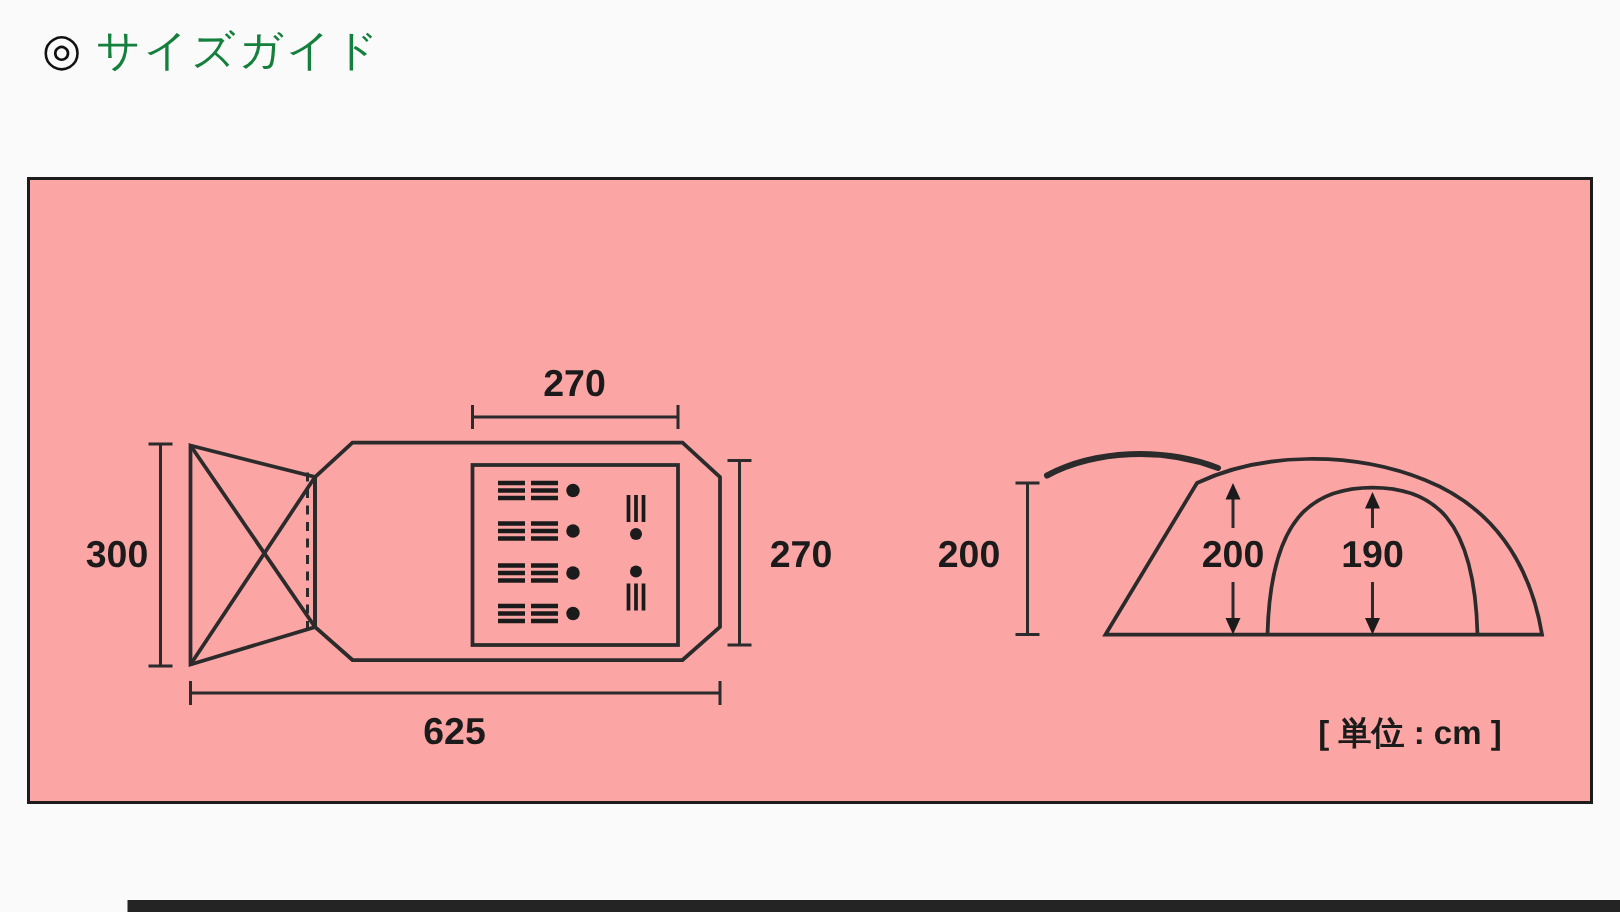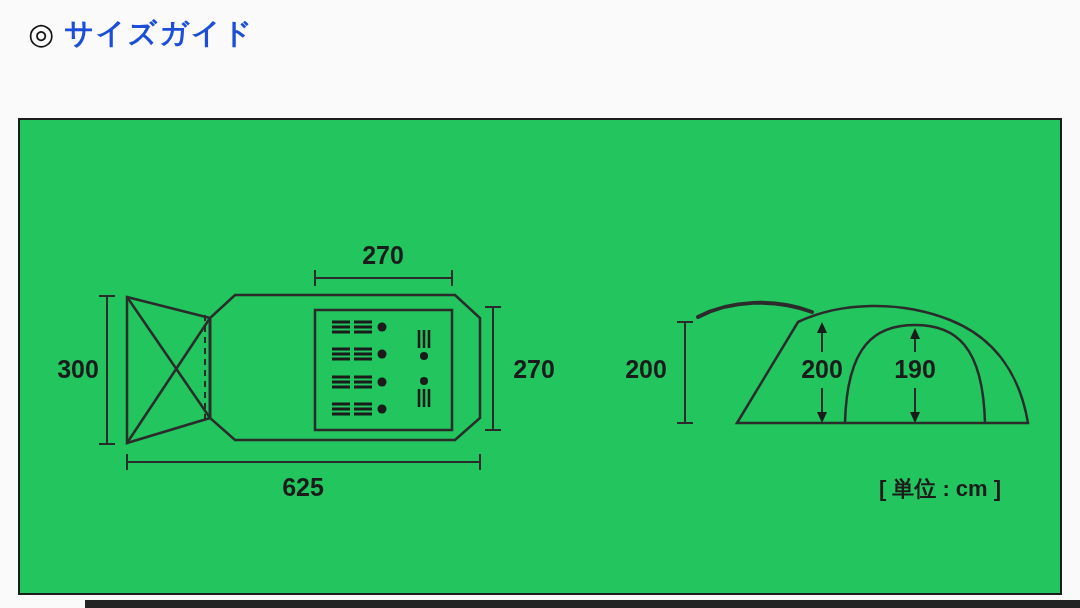--- a/index.html
+++ b/index.html
@@ -17,32 +17,32 @@
     padding: 14px 0 0 28px;
   }
   .page-header .hdr-icon {
     font-size: 30px;
     font-weight: bold;
     color: #111;
     line-height: 1;
   }
   .page-header .hdr-title {
     font-size: 29px;
-    font-weight: bold;
-    color: #1d4ed8;
+    font-weight: normal;
+    color: #15803d;
     letter-spacing: 2px;
   }
   .diagram-panel {
     position: absolute;
     left: 18px;
     top: 118px;
     width: 1044px;
-    height: 477px;
+    height: 418px;
     border: 2px solid #1c1c1c;
-    background: #22c55e;
+    background: #fca5a5;
   }
   .diagram-panel svg { display: block; }
   .bottom-bar {
     position: absolute;
     left: 85px;
     right: 0;
     bottom: 0;
     height: 8px;
     background: #242424;
   }

